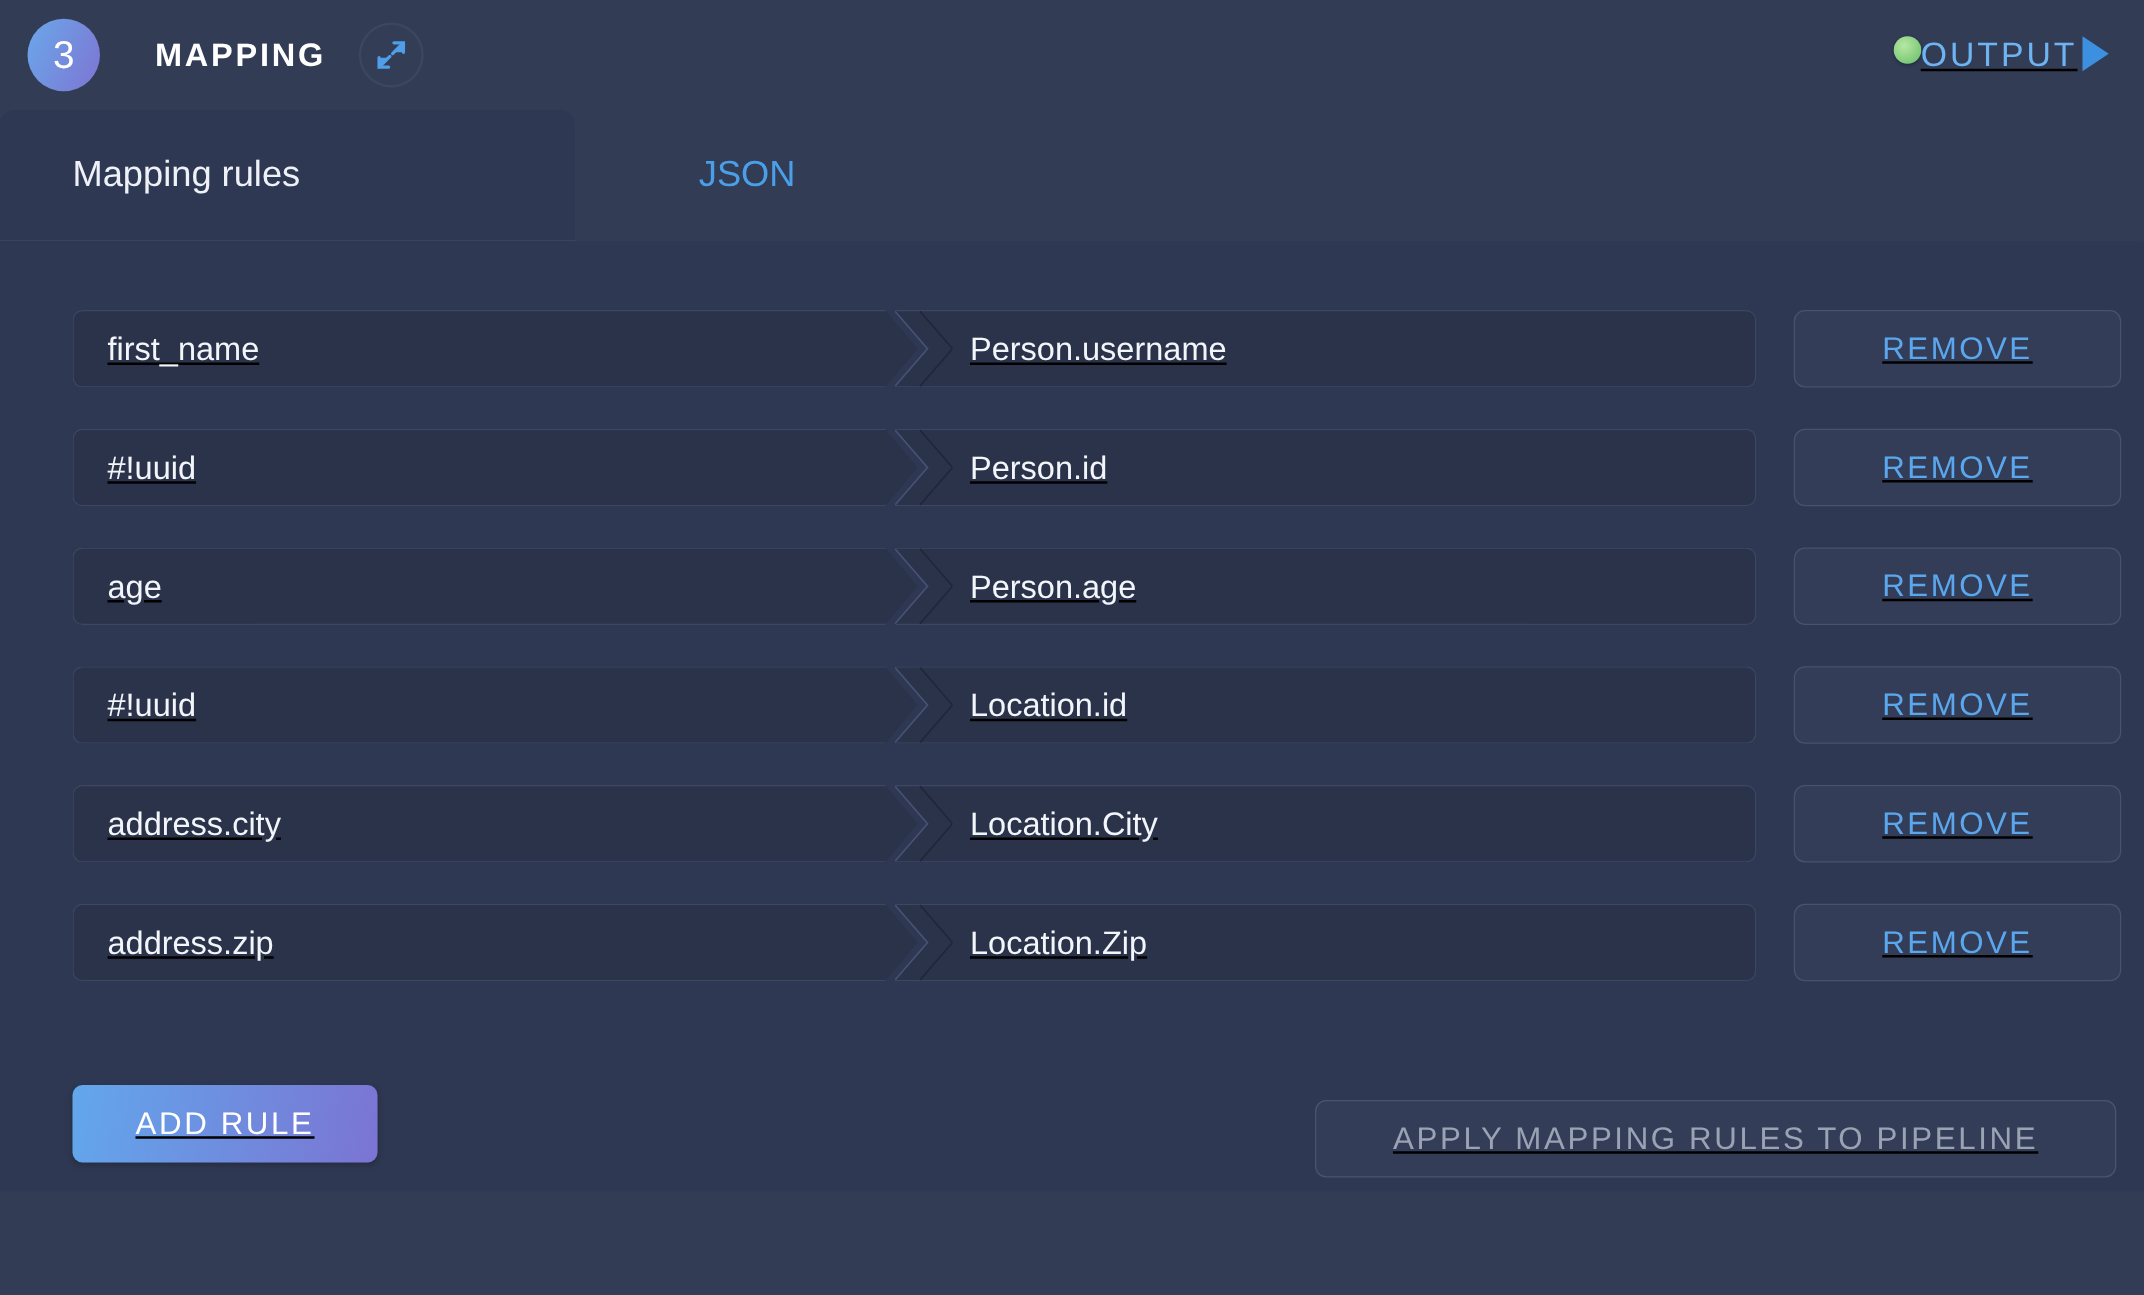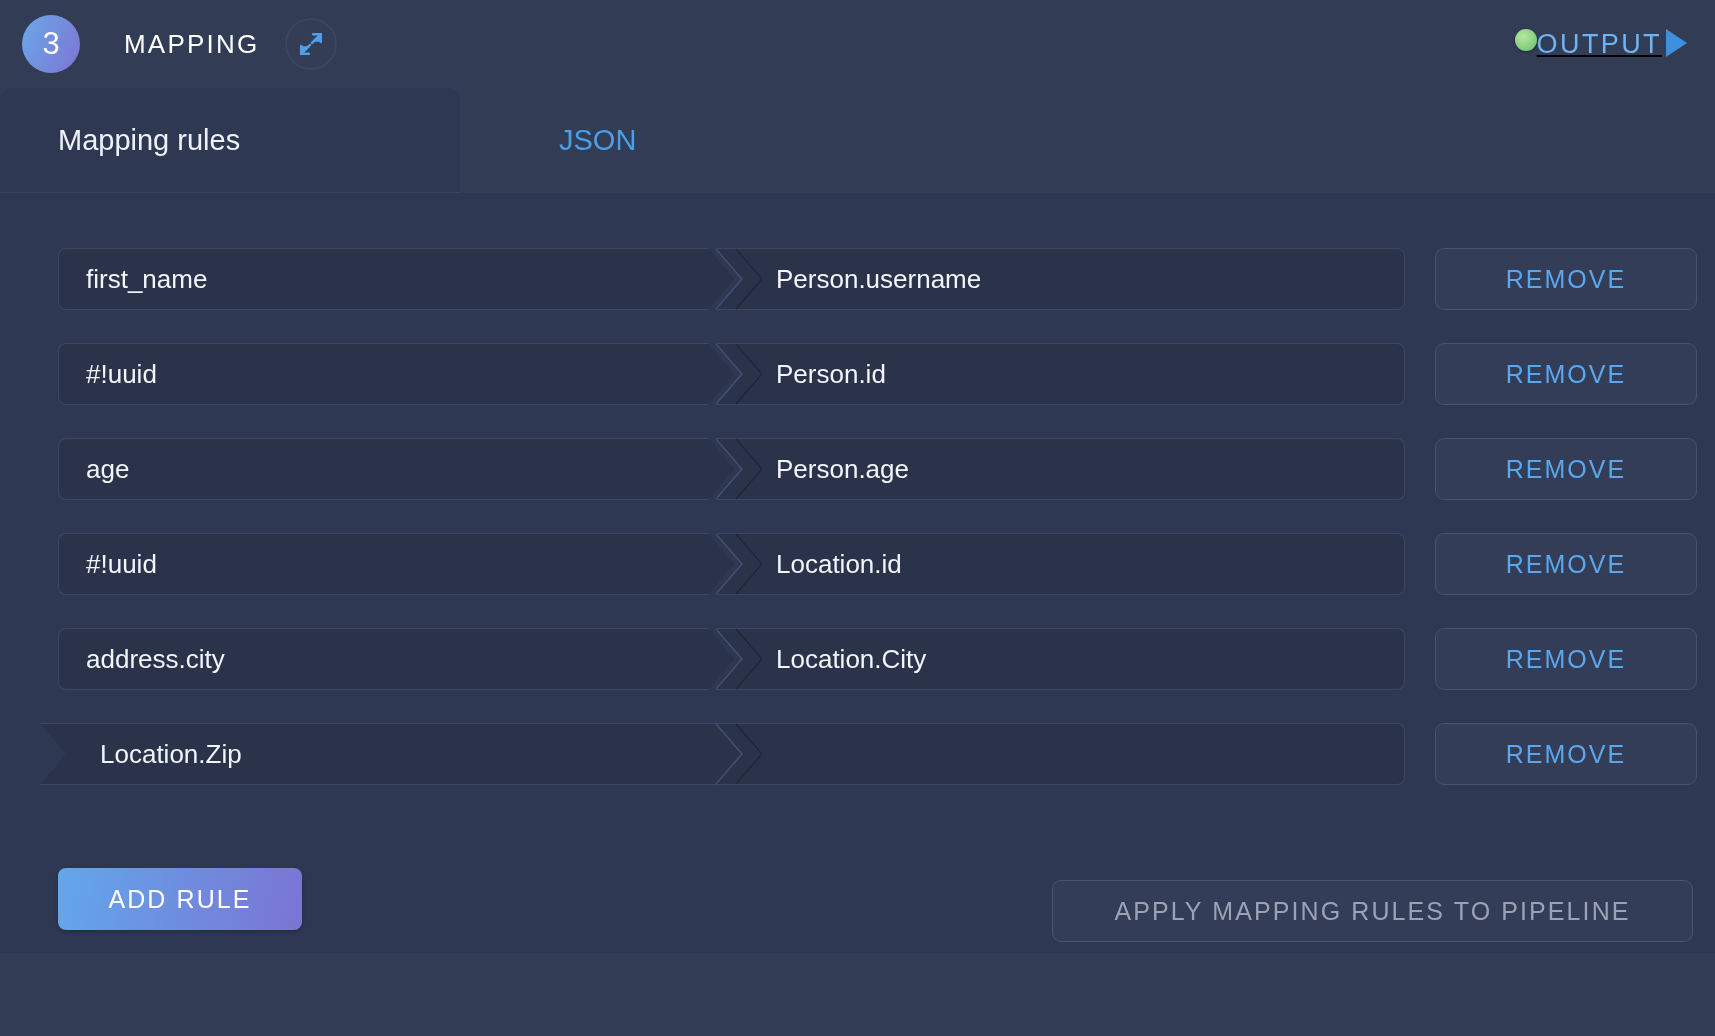--- a/index.html
+++ b/index.html
@@ -29,21 +29,21 @@
     font-size: 31px;
     display: flex; align-items: center; justify-content: center;
     flex: 0 0 auto;
     letter-spacing: 0;
   }
 
   .step-title {
     color: #ffffff;
     font-size: 26px;
     letter-spacing: 2.2px;
-    font-weight: 400;
+    font-weight: 700;
     margin-left: 44px;
   }
 
   .expand-btn {
     width: 52px; height: 52px;
     border-radius: 50%;
     border: 2px solid #3b465f;
     background: #333d56;
     margin-left: 26px;
     display: flex; align-items: center; justify-content: center;
@@ -115,20 +115,21 @@
   .tab.inactive {
     color: #4a9fe8;
     padding-left: 55px;
     background: transparent;
   }
 
   .panel-body {
     background: #2e3852;
     min-height: 760px;
     padding: 55px 0 0 0;
+    text-decoration: underline;
   }
 
   
   .rules { padding: 0 22px 0 58px; }
 
   .rule-row {
     display: flex;
     align-items: center;
     height: 62px;
     margin-bottom: 33px;
@@ -345,20 +346,23 @@
             </div>
             <svg class="chevron-mark" viewBox="0 0 46 62">
               <path d="M0 1 L26 31 L0 61" fill="none" stroke="#465174" stroke-width="1.4"></path>
               <path d="M20 1 L46 31 L20 61" fill="none" stroke="#1f2738" stroke-width="1.4"></path>
             </svg>
           </div>
           <button class="btn-remove">REMOVE</button>
         </div>
         <div class="rule-row">
           <div class="field-pair">
+            <div class="field source">
+              <span>address.zip</span>
+            </div>
             <div class="field target">
               <span>Location.Zip</span>
             </div>
             <svg class="chevron-mark" viewBox="0 0 46 62">
               <path d="M0 1 L26 31 L0 61" fill="none" stroke="#465174" stroke-width="1.4"></path>
               <path d="M20 1 L46 31 L20 61" fill="none" stroke="#1f2738" stroke-width="1.4"></path>
             </svg>
           </div>
           <button class="btn-remove">REMOVE</button>
         </div>

